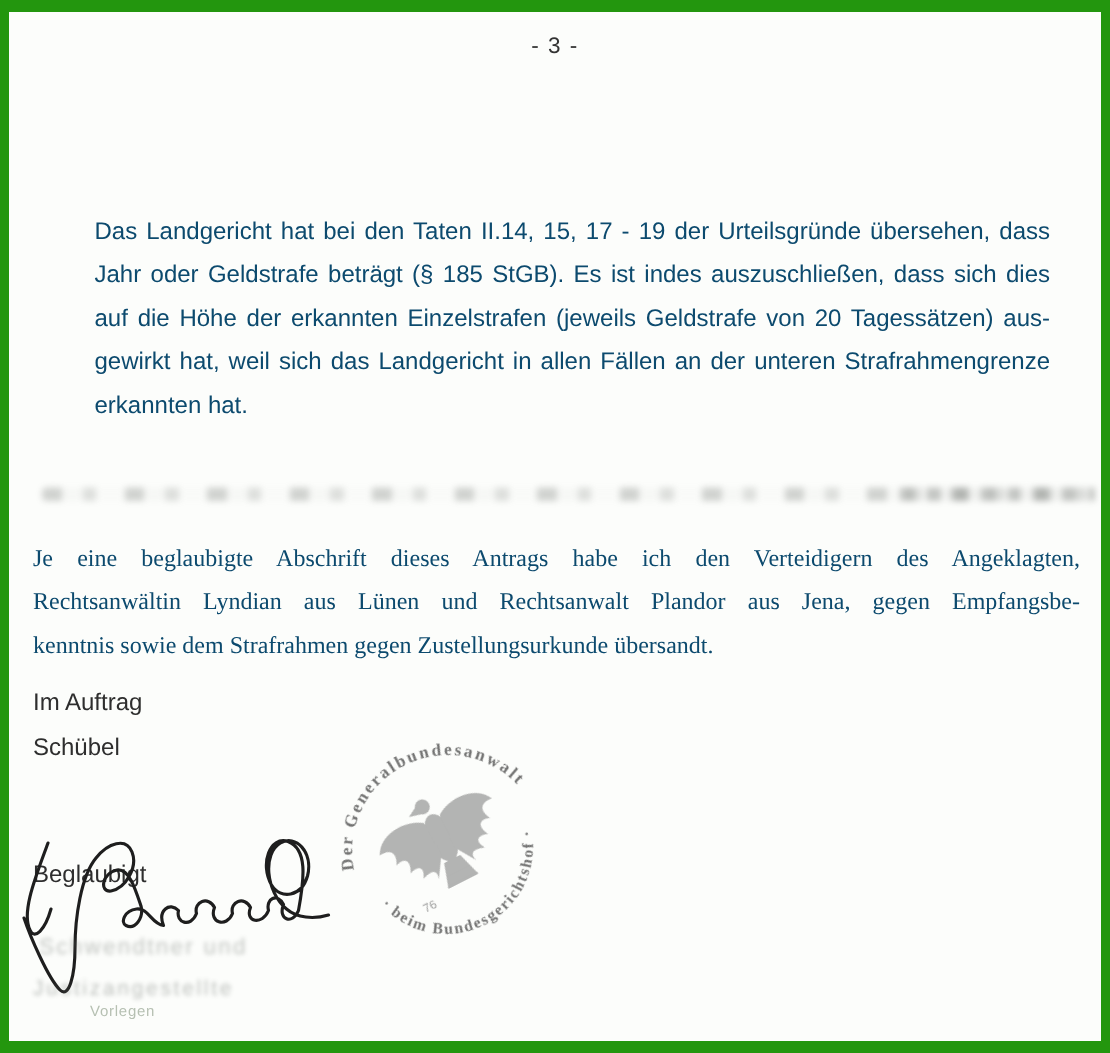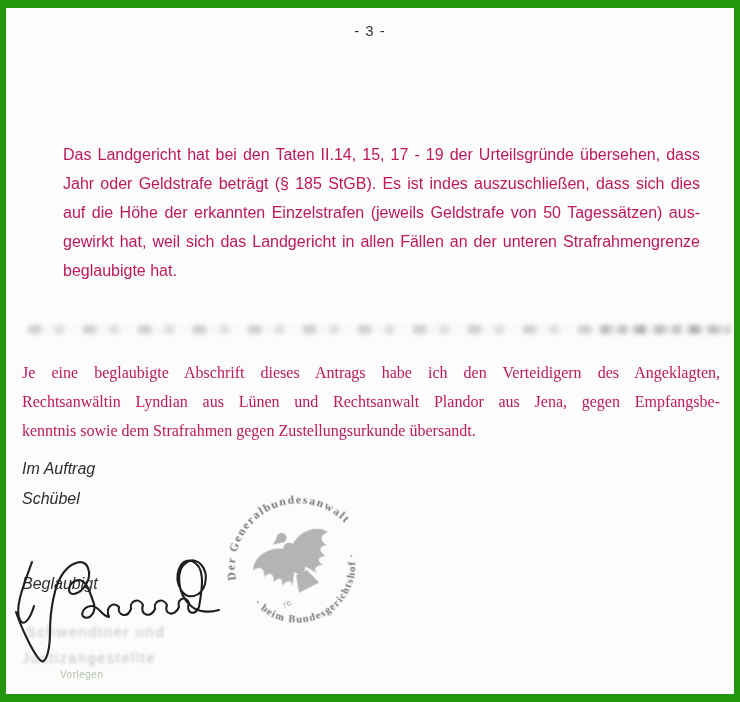--- a/index.html
+++ b/index.html
@@ -20,21 +20,21 @@
   .page-number {
     top: 14px; left: 0; width: 728px;
     text-align: center;
     font-size: 15px; letter-spacing: 1px;
     color: #333;
   }
 
   .para {
     font-size: 16px;
     line-height: 29px;
-    color: #be185d;
+    color: #0c4a6e;
   }
   .para .jline { text-align: justify; text-align-last: justify; white-space: normal; }
   .para .jline.last { text-align-last: left; }
 
   #para1 { top: 132px; left: 57px; width: 637px; }
   #para2 { top: 350px; left: 16px; width: 698px; font-family: Liberation Serif, serif; }
 
   .smudge {
     top: 317px; left: 22px; width: 702px; height: 9px;
     background: repeating-linear-gradient(90deg,
@@ -45,21 +45,21 @@
     filter: blur(2.1px);
     opacity: .55;
     border-radius: 3px;
   }
   .smudge-dark {
     position:absolute; right:0; top:0; height:100%; width:130px;
     background: repeating-linear-gradient(90deg,
       rgba(70,75,70,.55) 0 9px, rgba(140,140,140,.12) 9px 18px);
   }
 
-  .closing-line { left: 16px; font-size: 16px; color: #2e2e2e; font-style: italic; }
+  .closing-line { left: 16px; font-size: 16px; color: #2e2e2e; }
   #imAuftrag  { top: 452px; }
   #signerName { top: 482px; }
   #beglaubigt { top: 538px; margin-top: 29px; }
 
   .signature-wrap { left: 0px; top: 546px; width: 218px; height: 118px; }
   .signature-wrap svg { display:block; }
 
   .stamp-wrap {
     left: 204px; top: 468px; width: 172px; height: 172px;
     transform: rotate(-27deg);
@@ -84,23 +84,23 @@
 </head>
 <body>
 
 <div class="page">
 
   <div class="abs page-number">- 3 -</div>
 
   <div class="abs para" id="para1">
     <div class="jline">Das Landgericht hat bei den Taten II.14, 15, 17 - 19 der Urteilsgründe übersehen, dass</div>
     <div class="jline">Jahr oder Geldstrafe beträgt (§ 185 StGB). Es ist indes auszuschließen, dass sich dies</div>
-    <div class="jline">auf die Höhe der erkannten Einzelstrafen (jeweils Geldstrafe von 50 Tagessätzen) aus-</div>
+    <div class="jline">auf die Höhe der erkannten Einzelstrafen (jeweils Geldstrafe von 20 Tagessätzen) aus-</div>
     <div class="jline">gewirkt hat, weil sich das Landgericht in allen Fällen an der unteren Strafrahmengrenze</div>
-    <div class="jline last">beglaubigte hat.</div>
+    <div class="jline last">erkannten hat.</div>
   </div>
 
   <div class="abs smudge">
     <div class="smudge-dark"></div>
   </div>
 
   <div class="abs para" id="para2">
     <div class="jline">Je eine beglaubigte Abschrift dieses Antrags habe ich den Verteidigern des Angeklagten,</div>
     <div class="jline">Rechtsanwältin Lyndian aus Lünen und Rechtsanwalt Plandor aus Jena, gegen Empfangsbe-</div>
     <div class="jline last">kenntnis sowie dem Strafrahmen gegen Zustellungsurkunde übersandt.</div>

